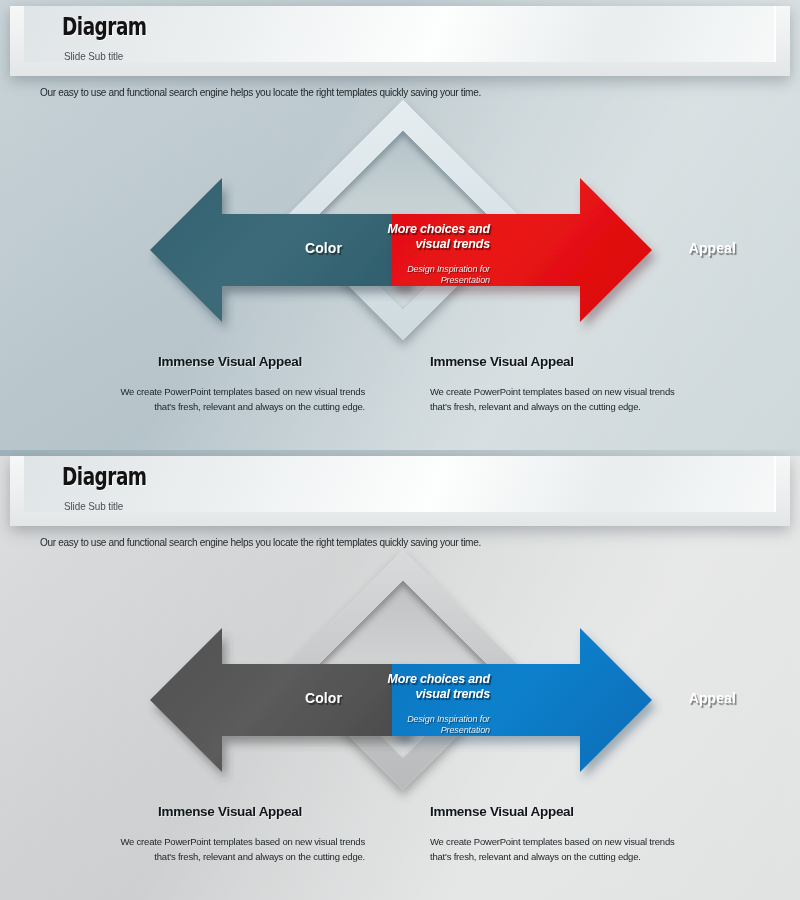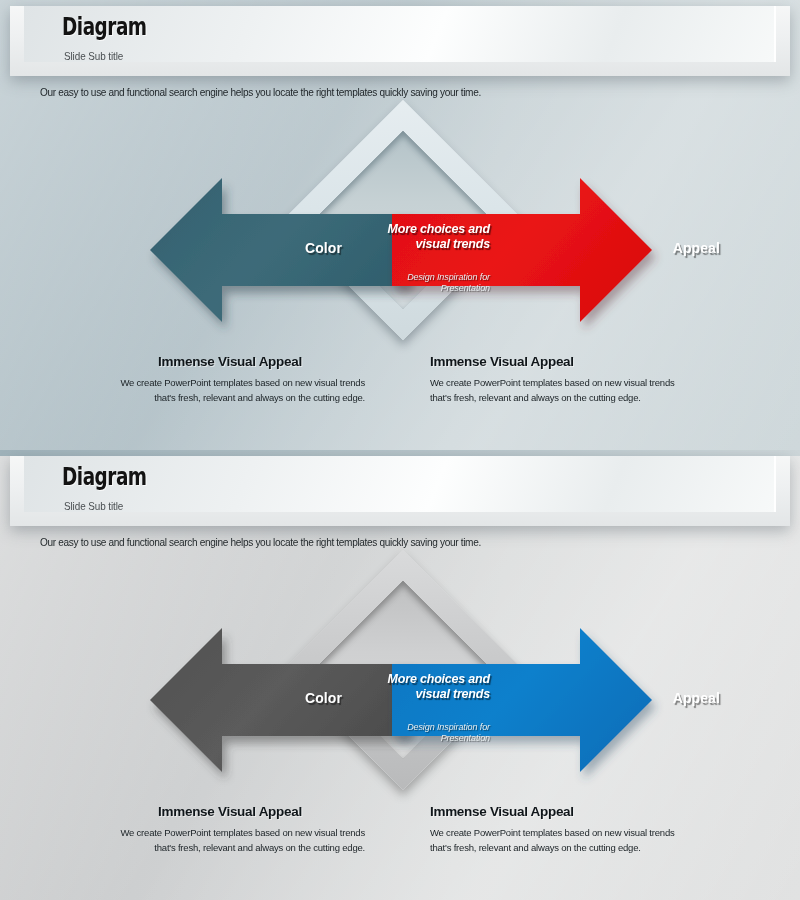--- a/index.html
+++ b/index.html
@@ -73,39 +73,39 @@
   
   .arrow{position:absolute;top:68px;width:260px;height:144px;}
   .arrow-left{left:150px;}
   .arrow-right{left:392px;}
   .arrow svg{display:block;width:100%;height:100%;overflow:visible;}
 
   .arrow-label{position:absolute;top:62px;width:100%;text-align:right;
      font-size:14px;font-weight:bold;color:#ffffff;letter-spacing:0.1px;
      text-shadow:1.5px 1.5px 1px rgba(0,0,0,0.45);pointer-events:none;}
   .arrow-left .arrow-label{left:-68px;}
-  .arrow-right .arrow-label{left:68px;}
+  .arrow-right .arrow-label{left:84px;}
 
   
   .center-text{position:absolute;left:320px;top:112px;width:170px;text-align:right;
      pointer-events:none;font-style:italic;}
   .ct-main{font-size:12.5px;font-weight:bold;color:#fff;line-height:1.18;
      letter-spacing:-0.2px;text-shadow:1.5px 1.5px 1px rgba(0,0,0,0.5);}
-  .ct-sub{margin-top:20px;font-size:9px;color:#e9eef0;line-height:1.25;
+  .ct-sub{margin-top:12px;font-size:9px;color:#e9eef0;line-height:1.25;
      letter-spacing:-0.1px;text-shadow:1px 1px 1px rgba(0,0,0,0.45);}
 
   
   .caption{position:absolute;width:270px;top:232px;}
   .cap-left{left:95px;text-align:right;}
   .cap-right{left:430px;text-align:left;}
   .cap-title{font-size:13.5px;font-weight:bold;color:#10161a;letter-spacing:-0.3px;
      text-shadow:1px 1px 0 rgba(255,255,255,0.55);margin-top:12px;}
   .cap-left .cap-title{text-align:center;}
   .cap-right .cap-title{text-align:left;}
-  .cap-body{margin-top:7px;font-size:9.5px;color:#1b2226;line-height:1.55;
+  .cap-body{margin-top:16px;font-size:9.5px;color:#1b2226;line-height:1.55;
      letter-spacing:-0.2px;}
 </style>
 </head>
 <body>
 
 <div class="stage">
 
   <section class="panel" id="panel-top">
 
     <div class="headerbar">

